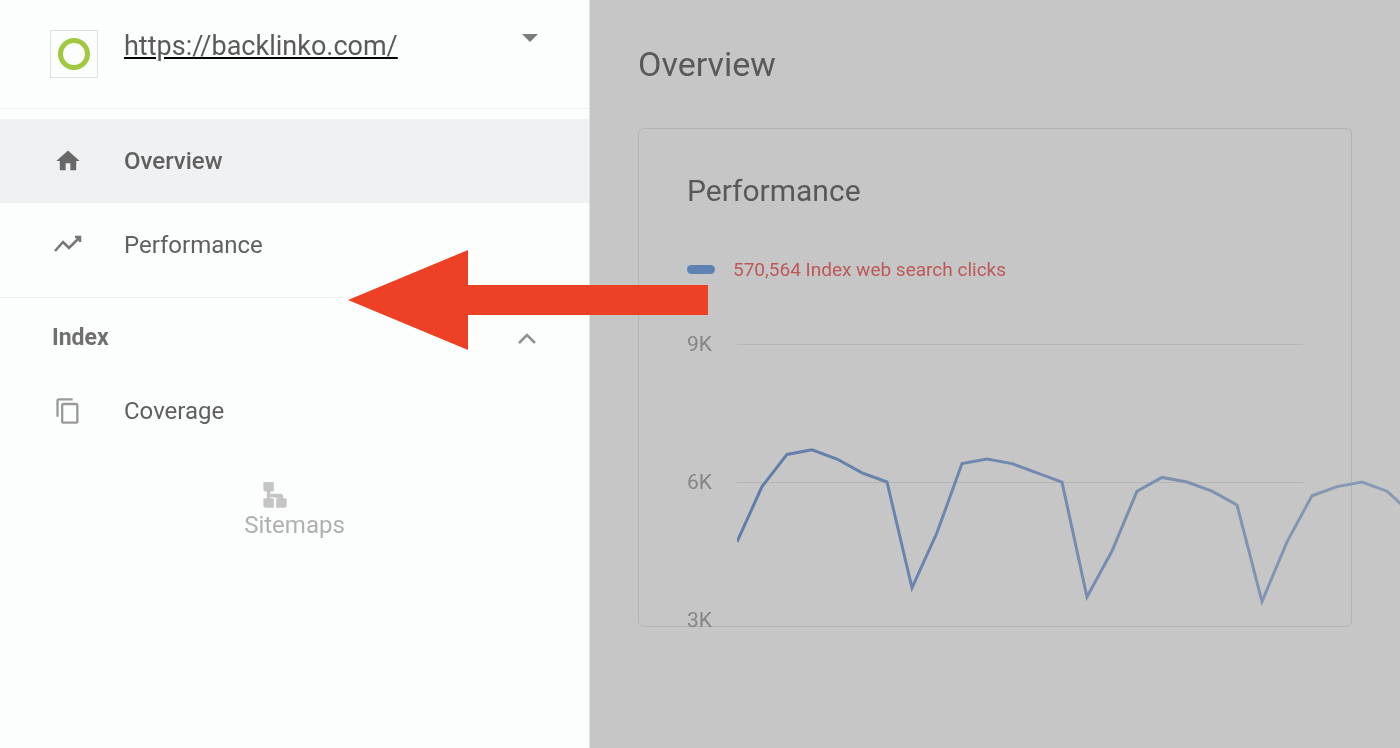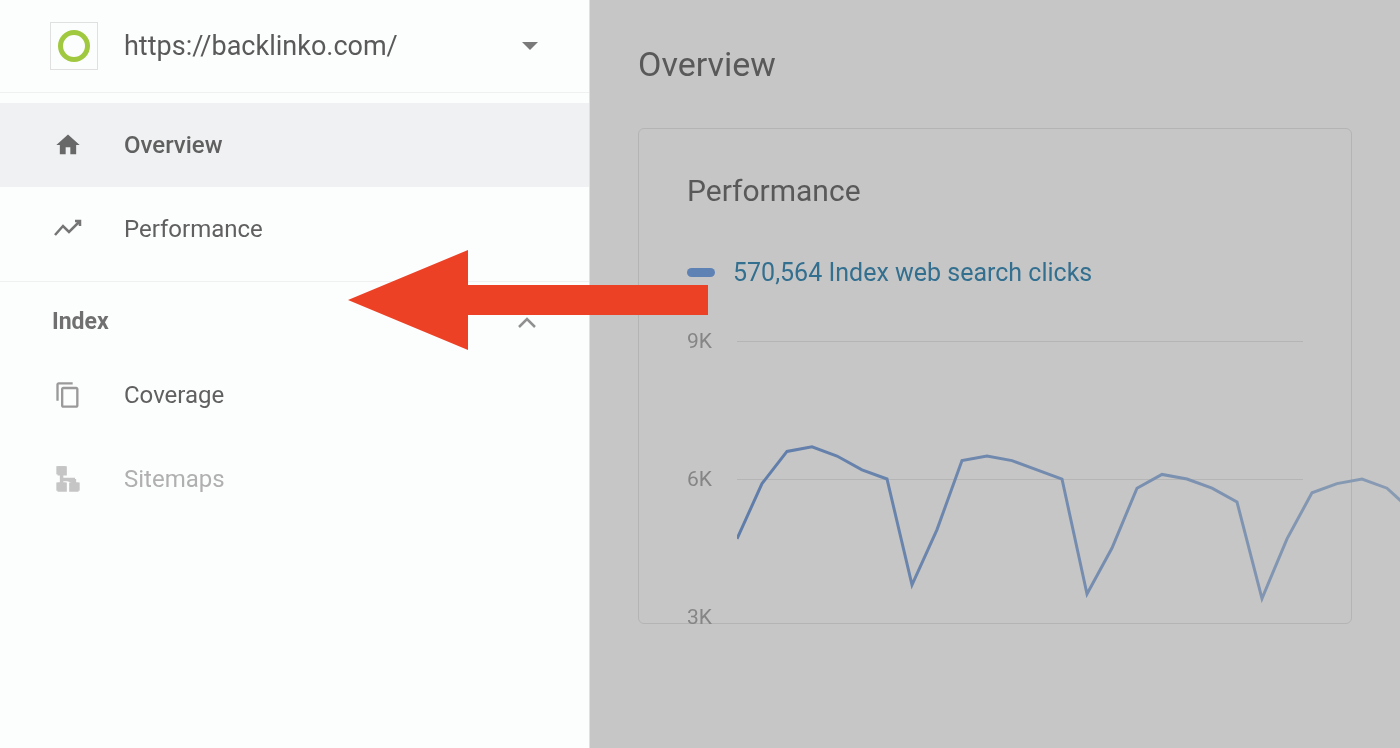--- a/index.html
+++ b/index.html
@@ -19,24 +19,24 @@
       background: #fcfdfd;
       border-right: 1px solid #e0e0e0;
       display: flex;
       flex-direction: column;
       position: relative;
       z-index: 2;
     }
     
     .property-selector {
       display: flex;
-      align-items: center;
-      padding: 22px 50px;
+      padding: 30px 50px;
       border-bottom: 1px solid #f0f0f0;
       cursor: pointer;
+      text-decoration: underline;
     }
     .favicon {
       width: 48px;
       height: 48px;
       border: 1px solid #e0e0e0;
       display: flex;
       align-items: center;
       justify-content: center;
       margin-right: 26px;
     }
@@ -86,21 +86,21 @@
       justify-content: space-between;
       padding: 26px 52px 18px;
       color: #707070;
       font-size: 23px;
       border-top: 1px solid #f0f0f0;
       margin-top: 10px;
       cursor: pointer;
       font-weight: bold;
     }
     .section-chevron { color: #909090; font-size: 20px; }
-    .nav-item.muted { color: #b0b0b0; }
+    .nav-item.muted { color: #b0b0b0; flex-direction: column; }
     .nav-item.muted .nav-icon { color: #c0c0c0; }
     
     
     .main {
       flex: 1;
       height: 100%;
       position: relative;
     }
     .main-inner {
       position: absolute;
@@ -131,23 +131,23 @@
     }
     .card-title {
       font-size: 30px;
       color: #444;
       font-weight: 400;
       margin-bottom: 50px;
     }
     .legend {
       display: flex;
       align-items: center;
-      font-size: 25px;
-      color: #0369a1;
-      margin-bottom: 36px;
+      font-size: 19px;
+      color: #ef4444;
+      margin-bottom: 45px;
     }
     .legend-swatch {
       width: 28px;
       height: 9px;
       background: #4f8be0;
       border-radius: 5px;
       margin-right: 18px;
     }
     
     

